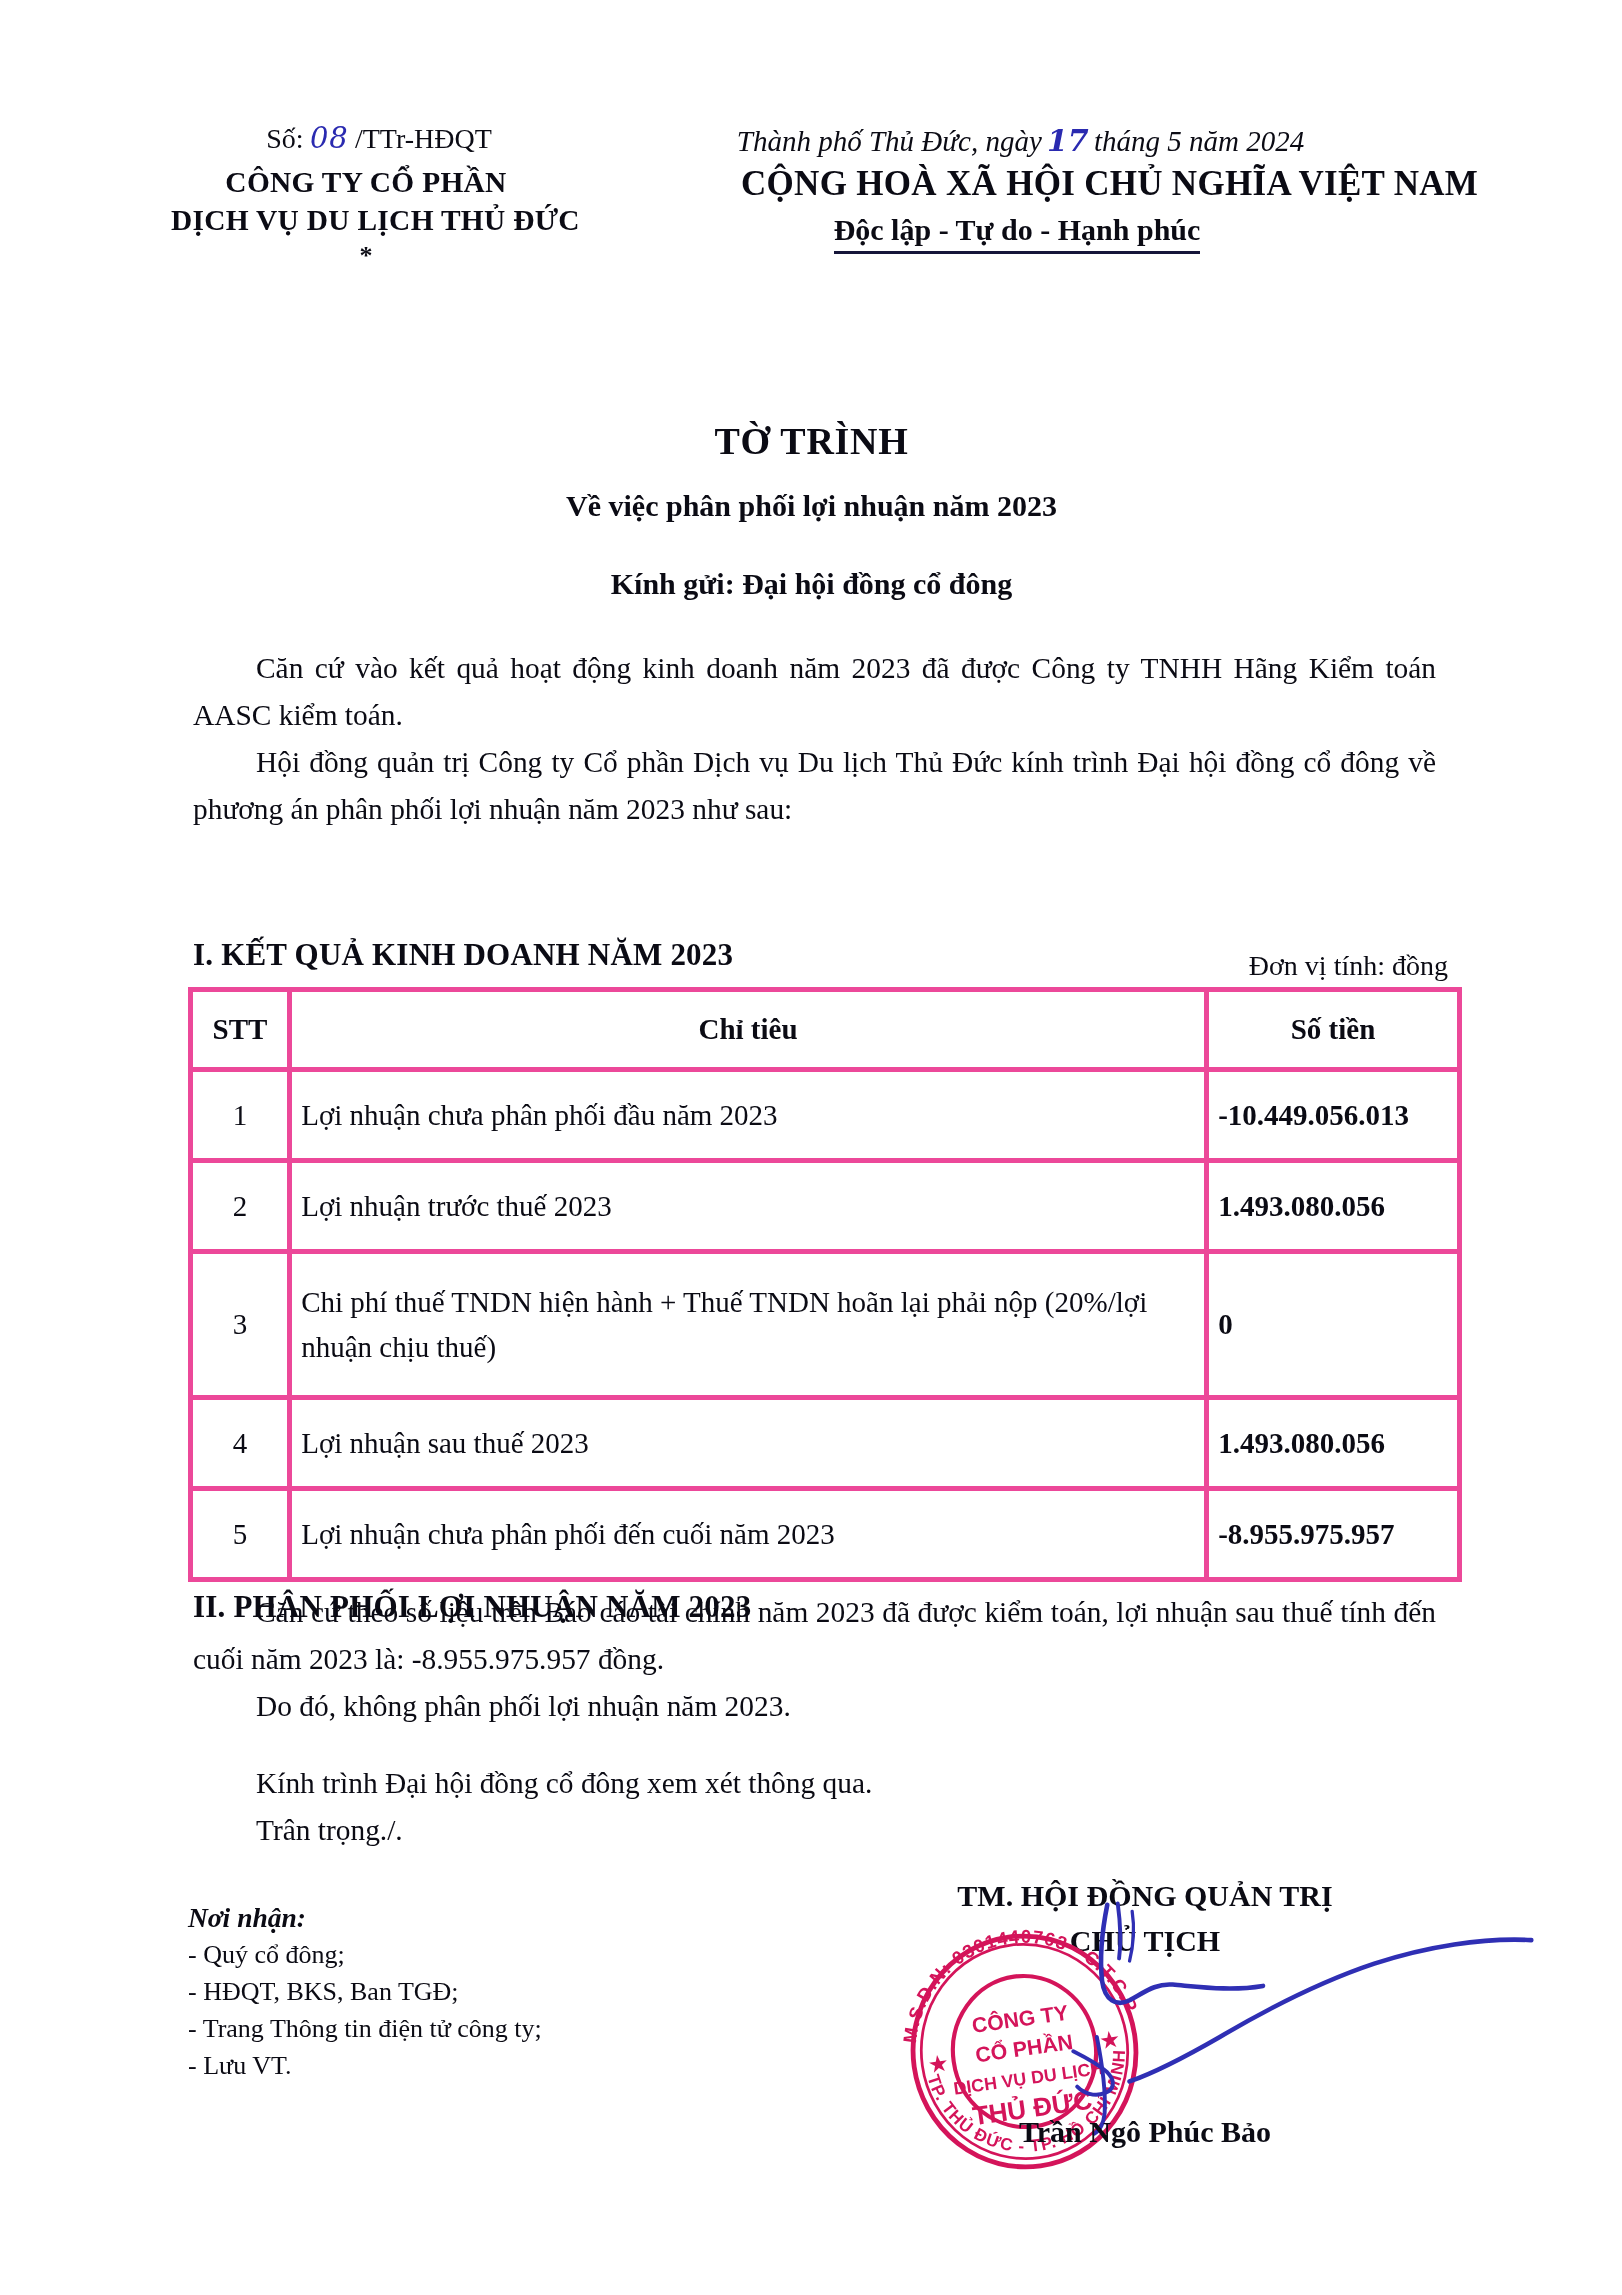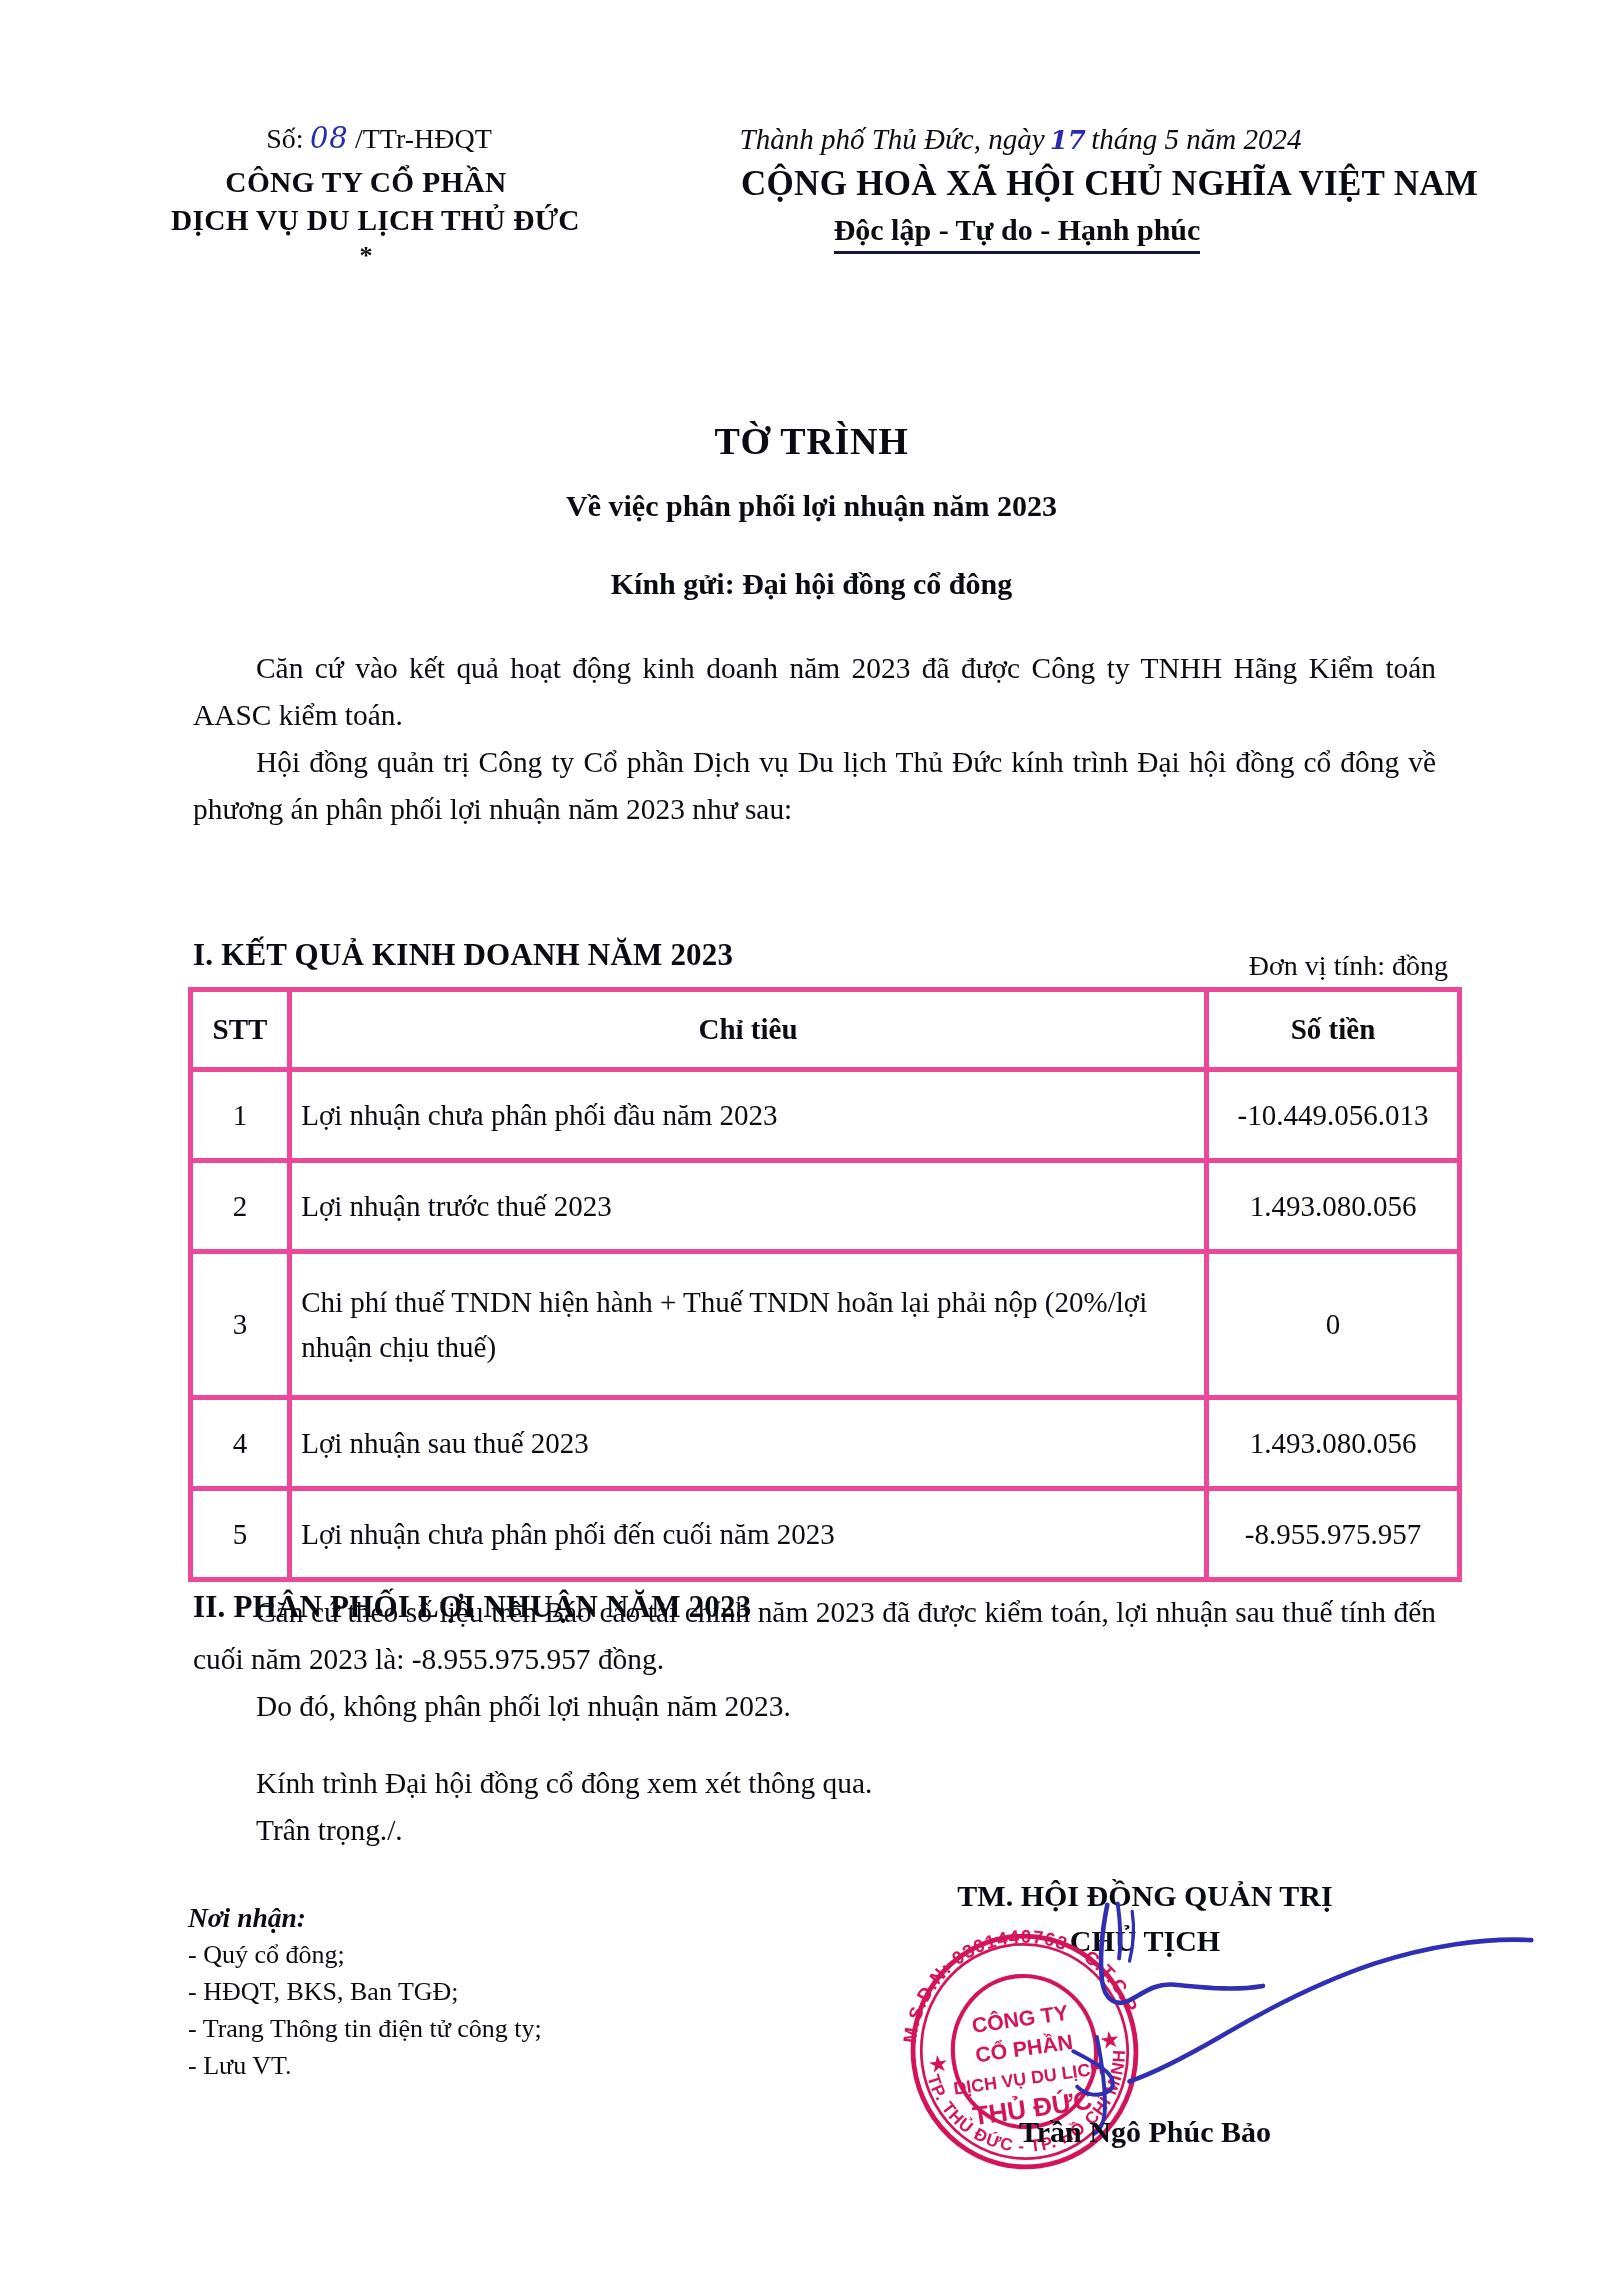--- a/index.html
+++ b/index.html
@@ -50,21 +50,21 @@
     color: #2a2ab0; font-family: "DejaVu Serif", serif; font-style: italic;
     font-size: 29px; padding: 0 6.5px; letter-spacing: 0.7px;
   }
 
   .date-line {
     position: absolute; left: 726px; top: 123px; width: 589px;
     text-align: center; font-style: italic; font-size: 29px; white-space: nowrap;
   }
   .ink-day {
     color: #2a2ab0; font-family: "DejaVu Serif", serif; font-style: italic;
-    font-weight: bold; font-size: 26px; padding: 0 5.2px;
+    font-weight: bold; font-size: 30px; padding: 0 5.2px;
   }
 
   
   .title-block { position: absolute; top: 419px; left: 0; width: 100%; text-align: center; }
   .doc-title { font-weight: bold; font-size: 38px; letter-spacing: 0.7px; }
   .doc-subtitle { font-weight: bold; font-size: 30px; margin-top: 26px; }
   .recipient { font-weight: bold; font-size: 30px; margin-top: 44px; }
 
   
   .body-text {
@@ -94,21 +94,21 @@
   }
   table.data th, table.data td {
     border: 5px solid #ec4899; padding: 6.5px 9.2px; vertical-align: middle;
   }
   table.data th { font-weight: bold; text-align: center; height: 62px; }
   col.c-stt { width: 99px; }
   col.c-desc { width: 917px; }
   col.c-amt { width: 253px; }
   td.stt { text-align: center; }
   td.desc { text-align: left; padding-left: 14.4px; line-height: 1.55; }
-  td.amt { text-align: center; padding-right: 13px; white-space: nowrap; }
+  td.amt { text-align: left; padding-right: 13px; white-space: nowrap; font-weight: bold; }
   tr.r1 td { height: 73px; }
   tr.r3 td { height: 128px; }
 
   
   .sec2-body { top: 1589px; }
   .closing { position: absolute; left: 193px; top: 1760px; width: 1243px;
              font-size: 29.4px; line-height: 1.60; }
   .closing p { margin: 0; text-indent: 63px; }
 
   

